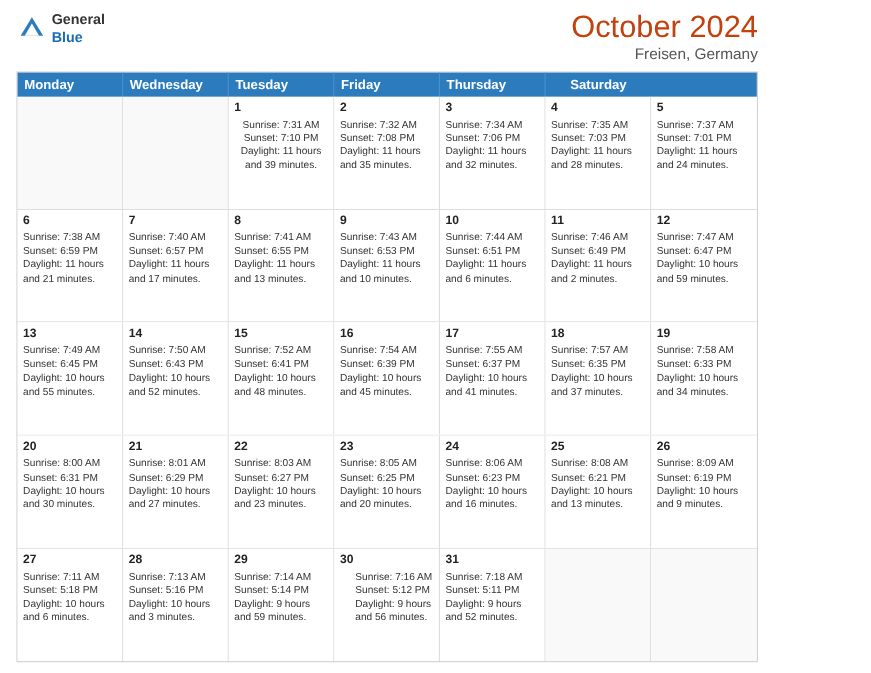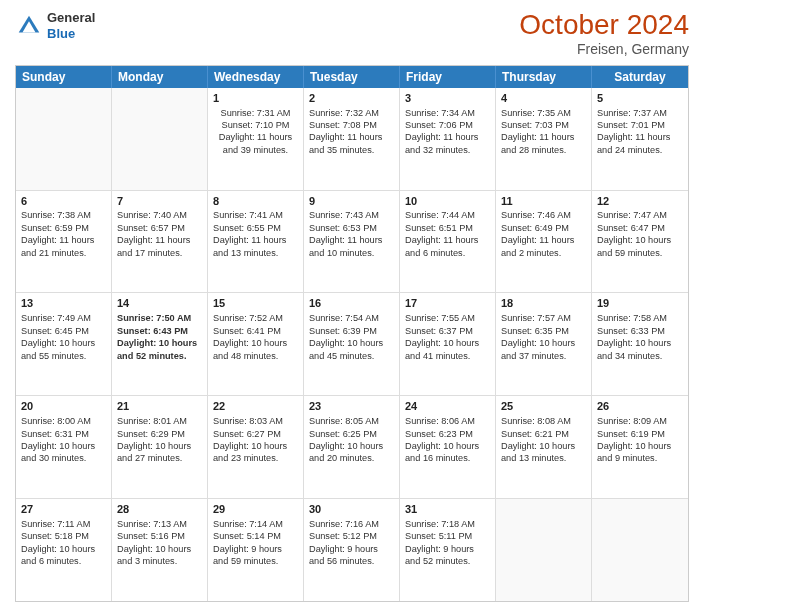--- a/index.html
+++ b/index.html
@@ -121,21 +121,20 @@
       </div>
     </div>
     <div class="title-block">
       <div class="month-title">October 2024</div>
       <div class="location">Freisen, Germany</div>
     </div>
   </div>
 
   <div class="calendar">
     <div class="cal-header">
-    <div class="cal-header-cell">Sunday</div>
         <div class="cal-header-cell">Monday</div>
         <div class="cal-header-cell">Wednesday</div>
         <div class="cal-header-cell">Tuesday</div>
         <div class="cal-header-cell">Friday</div>
         <div class="cal-header-cell">Thursday</div>
         <div class="cal-header-cell">Saturday</div>
       </div>
     <div class="cal-body">
     <div class="cal-row">
           <div class="cal-cell empty"></div>
@@ -230,21 +229,21 @@
         <div class="cal-row">
           <div class="cal-cell">
             <div class="day-num">13</div>
             <div class="cell-text" style="white-space: pre-line;">Sunrise: 7:49 AM
 Sunset: 6:45 PM
 Daylight: 10 hours
 and 55 minutes.</div>
           </div>
           <div class="cal-cell">
             <div class="day-num">14</div>
-            <div class="cell-text" style="white-space: pre-line; font-weight: bold;">Sunrise: 7:50 AM
+            <div class="cell-text" style="white-space: pre-line;">Sunrise: 7:50 AM
 Sunset: 6:43 PM
 Daylight: 10 hours
 and 52 minutes.</div>
           </div>
           <div class="cal-cell">
             <div class="day-num">15</div>
             <div class="cell-text" style="white-space: pre-line;">Sunrise: 7:52 AM
 Sunset: 6:41 PM
 Daylight: 10 hours
 and 48 minutes.</div>
@@ -346,21 +345,21 @@
           </div>
           <div class="cal-cell">
             <div class="day-num">29</div>
             <div class="cell-text" style="white-space: pre-line;">Sunrise: 7:14 AM
 Sunset: 5:14 PM
 Daylight: 9 hours
 and 59 minutes.</div>
           </div>
           <div class="cal-cell">
             <div class="day-num">30</div>
-            <div class="cell-text" style="white-space: pre-line;">Sunrise: 7:16 AM
+            <div class="cell-text" style="white-space: pre-line; margin-left: 14px;">Sunrise: 7:16 AM
 Sunset: 5:12 PM
 Daylight: 9 hours
 and 56 minutes.</div>
           </div>
           <div class="cal-cell">
             <div class="day-num">31</div>
             <div class="cell-text" style="white-space: pre-line;">Sunrise: 7:18 AM
 Sunset: 5:11 PM
 Daylight: 9 hours
 and 52 minutes.</div>

